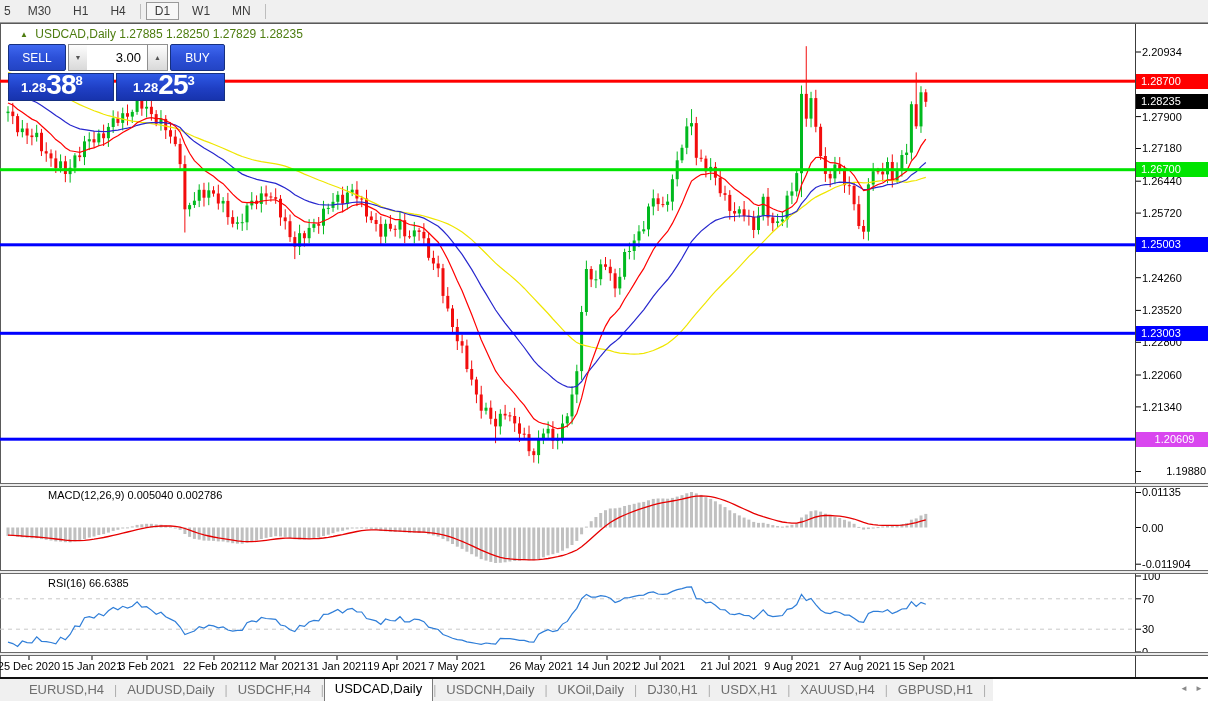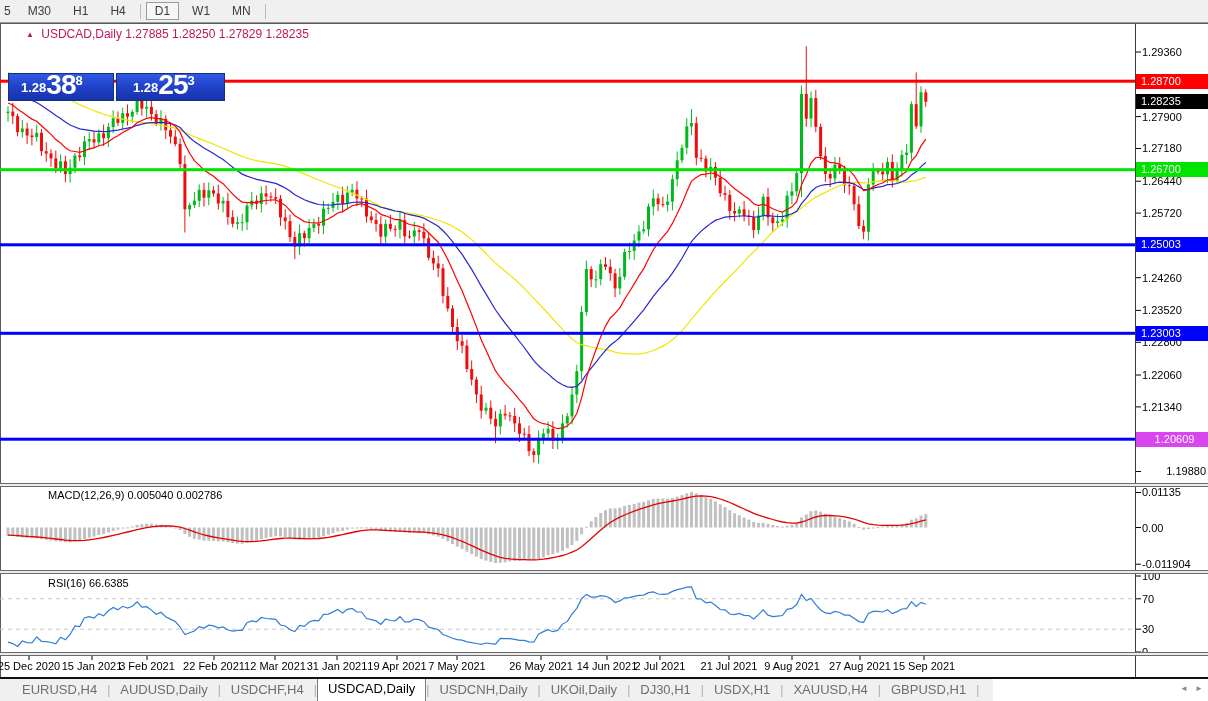--- a/index.html
+++ b/index.html
@@ -9,21 +9,21 @@
   .toolbar{position:absolute;left:0;top:0;width:1208px;height:22px;background:#f0f0f0;
            border-bottom:1px solid #9a9a9a;display:flex;align-items:center;}
   .tf-btn{font-size:12px;color:#3c3c3c;padding:2px 9px;margin:0 2px;cursor:default;}
   .tf-btn.first{padding-left:2px;padding-right:4px;}
   .tf-btn.active{background:#f7f7f7;border:1px solid #9a9a9a;padding:1px 8px;}
   .tb-sep{width:1px;height:15px;background:#bdbdbd;margin:0 3px;}
   .win-topline{position:absolute;left:0;top:23px;width:1208px;height:1px;background:#5a5a5a;}
   .win-leftline{position:absolute;left:0;top:24px;width:1px;height:653px;background:#5a5a5a;}
   
   #cv{position:absolute;left:0;top:0;z-index:1;}
-  .chart-title{position:absolute;left:26px;top:27px;z-index:6;font-size:12px;color:#be185d;}
+  .chart-title{position:absolute;left:20px;top:27px;z-index:6;font-size:12px;color:#4d7c0f;}
   .chart-title .tri{font-size:8px;vertical-align:1px;margin-right:4px;}
   
   .tpanel{position:absolute;left:8px;top:44px;width:217px;height:57px;z-index:7;}
   .trow1{position:absolute;left:0;top:0;width:217px;height:27px;}
   .btn-sell,.btn-buy{position:absolute;top:0;height:27px;border-radius:2px;color:#fff;
       font-size:12px;display:flex;align-items:center;justify-content:center;
       background:linear-gradient(180deg,#3f68f0 0%,#2c50d8 50%,#2344c4 100%);
       border:1px solid #16307f;box-sizing:border-box;cursor:pointer;}
   .btn-sell{left:0;width:58px;} .btn-buy{left:162px;width:55px;}
   .spin{position:absolute;top:0;width:20px;height:27px;box-sizing:border-box;border:1px solid #8f8f8f;
@@ -49,21 +49,21 @@
   
   .ytick{position:absolute;left:1142px;width:64px;height:14px;font-size:11px;color:#000;
       line-height:14px;z-index:3;white-space:nowrap;}
   .chip{position:absolute;left:1136px;width:72px;height:15px;font-size:11px;line-height:15px;
       color:#fff;padding-left:5px;box-sizing:border-box;z-index:4;white-space:nowrap;}
   .panel-label{position:absolute;left:8px;font-size:11px;color:#000;z-index:3;padding-left:40px;}
   .datelabel{position:absolute;top:660px;width:74px;margin-left:-37px;text-align:center;
       font-size:11px;color:#000;z-index:3;white-space:nowrap;}
   
   .tabbar{position:absolute;left:0;top:679px;width:993px;height:22px;background:#f0f0f0;
-      display:flex;align-items:center;padding-left:12px;box-sizing:border-box;z-index:5;}
+      display:flex;align-items:center;padding-left:12px;box-sizing:border-box;z-index:5;justify-content:center;}
   .tab{font-size:13px;color:#6e6e6e;padding:0 10px;height:22px;line-height:21px;cursor:pointer;}
   .tab.active{background:#fff;color:#000;border:1px solid #7a7a7a;border-top:none;line-height:20px;}
   .tab-sep{color:#adadad;font-size:12px;}
   .tab-scroll{position:absolute;top:684px;font-size:8px;color:#8a8a8a;z-index:6;cursor:pointer;}
 </style>
 </head>
 <body>
 
 <div id="app">
 
@@ -709,20 +709,31 @@
     </svg>
 
   <div class="chart-title">
     <span class="tri">▲</span>
     <span>USDCAD,Daily</span>
     <span> </span>
     <span>1.27885 1.28250 1.27829 1.28235</span>
   </div>
 
   <div class="tpanel">
+    <div class="trow1">
+      <div class="btn-sell">SELL</div>
+      <div class="spin down">
+        <span>▼</span>
+      </div>
+      <input class="amount" value="3.00" style="">
+      <div class="spin up">
+        <span>▲</span>
+      </div>
+      <div class="btn-buy">BUY</div>
+    </div>
     <div class="pricebox sell">
       <span class="pb-base">1.28</span>
       <span class="pb-big">38</span>
       <span class="pb-sup">8</span>
     </div>
     <div class="pricebox buy">
       <span class="pb-base">1.28</span>
       <span class="pb-big">25</span>
       <span class="pb-sup">3</span>
     </div>
@@ -731,21 +742,21 @@
   <div class="panel-label" style="top:489px">MACD(12,26,9) 0.005040 0.002786</div>
   <div class="panel-label" style="top:577px">RSI(16) 66.6385</div>
 
   <div class="splitter" style="top:483px"></div>
   <div class="splitter" style="top:570px"></div>
   <div class="splitter" style="top:652px"></div>
   <div class="axis-vline"></div>
   <div class="black-bottom"></div>
 
   <div id="axes">
-      <div class="ytick" style="top: 45px;">1.29360</div>
+      <div class="ytick" style="top: 45px;">2.20934</div>
       <div class="ytick" style="top: 109.602px;">1.27900</div>
       <div class="ytick" style="top: 141.46px;">1.27180</div>
       <div class="ytick" style="top: 174.204px;">1.26440</div>
       <div class="ytick" style="top: 206.062px;">1.25720</div>
       <div class="ytick" style="top: 270.664px;">1.24260</div>
       <div class="ytick" style="top: 303.407px;">1.23520</div>
       <div class="ytick" style="top: 335.265px;">1.22800</div>
       <div class="ytick" style="top: 368.009px;">1.22060</div>
       <div class="ytick" style="top: 399.867px;">1.21340</div>
       <div class="ytick" style="top: 464.469px; text-align: right;">1.19880</div>

